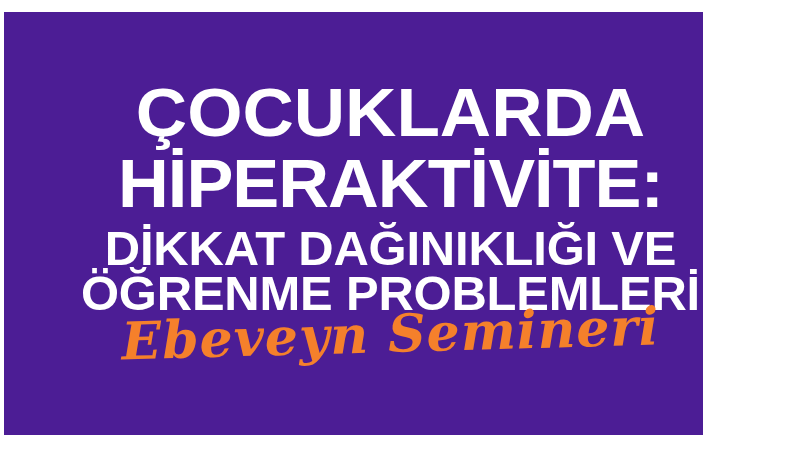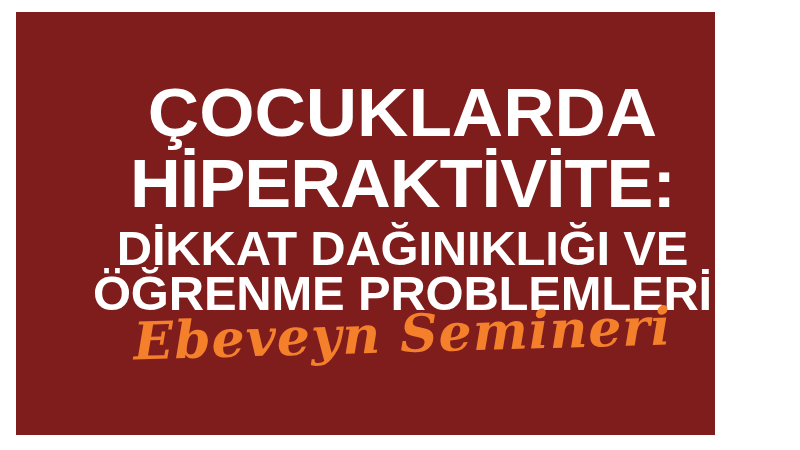--- a/index.html
+++ b/index.html
@@ -19,25 +19,25 @@
   #poster-canvas {
     position: relative;
     width: 800px;
     height: 450px;
     background: #ffffff;
   }
 
   
   #panel {
     position: absolute;
-    left: 16px;
+    left: 4px;
     top: 12px;
     width: 699px;
     height: 423px;
-    background: #7f1d1d;
+    background: #4c1d95;
     overflow: hidden;
   }
 
   
   #headline-block {
     position: absolute;
     left: 0;
     top: 0;
     width: 773px;
     text-align: center;

